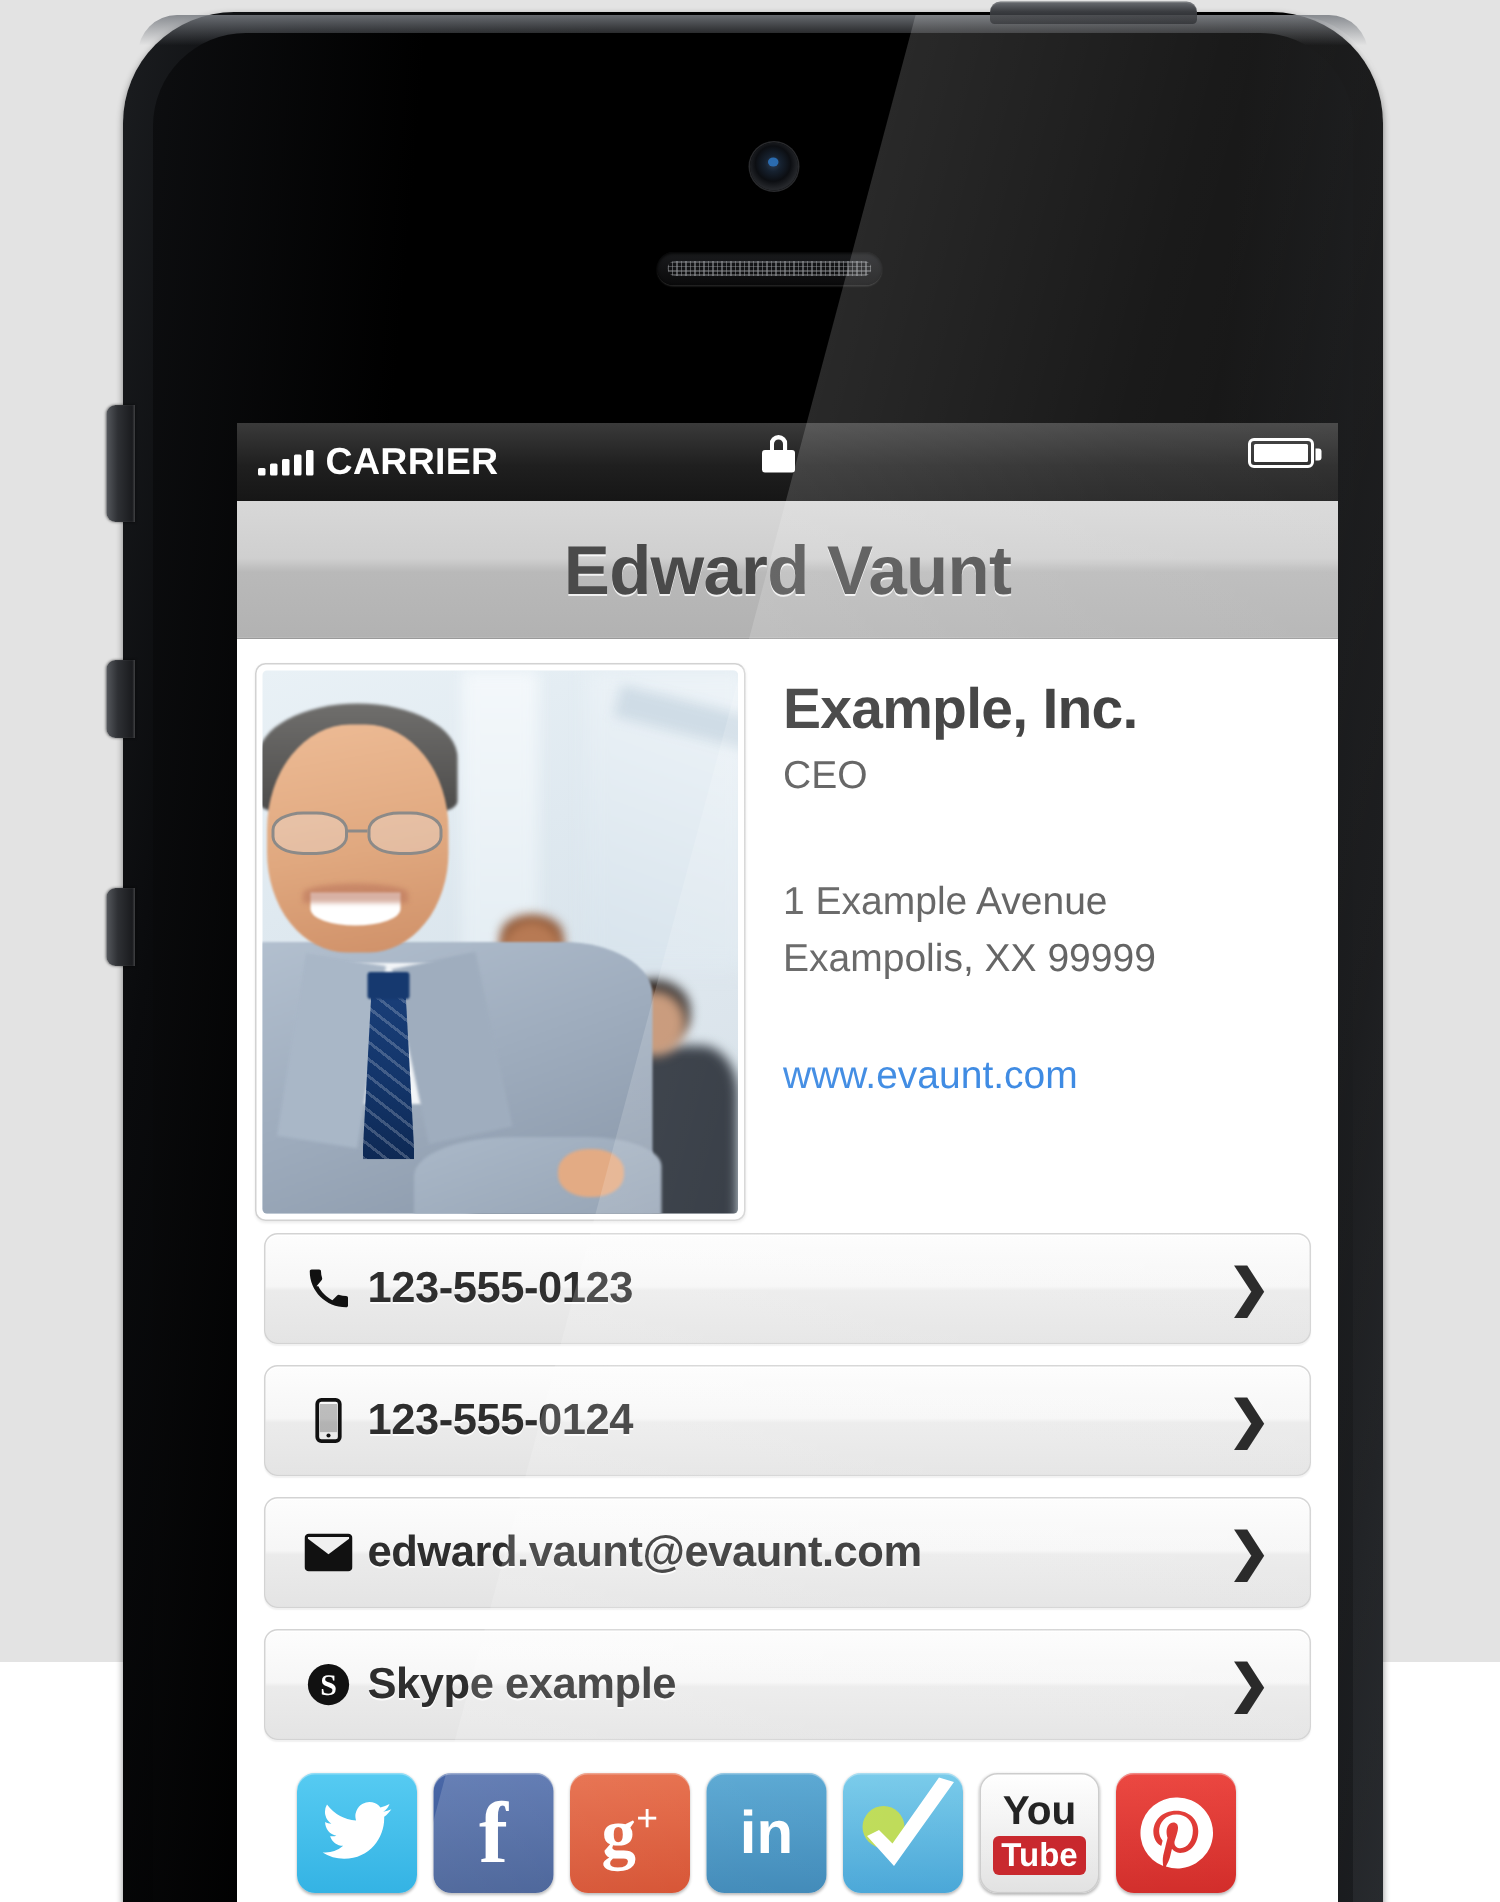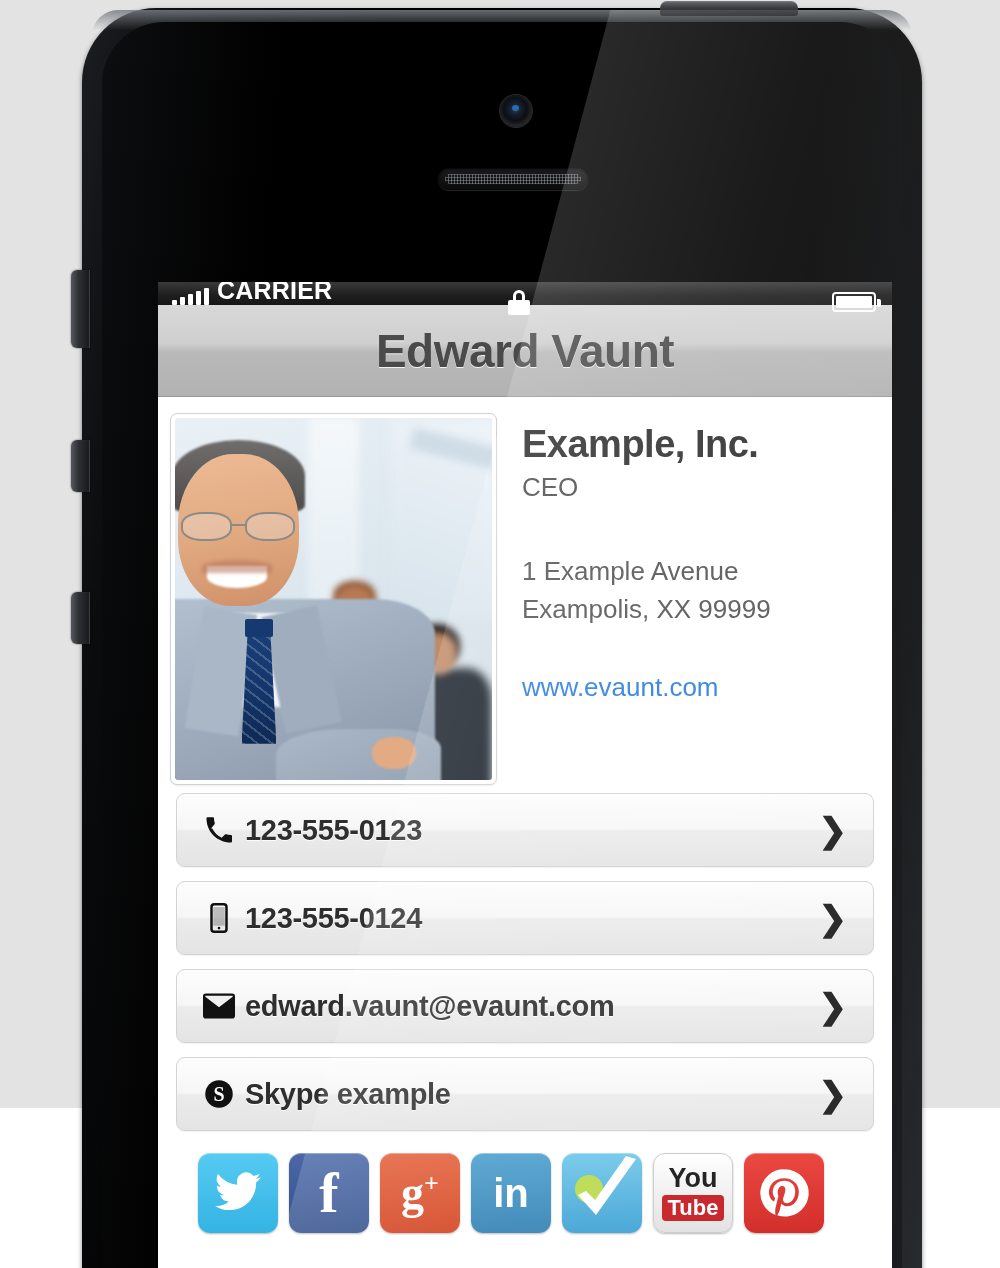--- a/index.html
+++ b/index.html
@@ -85,23 +85,23 @@
   }
 
   
   .screen {
     position: absolute; left: 158px; top: 282px; width: 734px; height: 1000px;
     background: #ffffff; overflow: hidden;
   }
 
   
   .statusbar {
-    position: relative; height: 23px; width: 100%;
+    position: relative; height: 52px; width: 100%;
     background: linear-gradient(180deg, #3a3a3a 0%, #1f1f1f 55%, #161616 100%);
-    display: flex; align-items: flex-end; color: #fff;
+    display: flex; align-items: center; color: #fff;
   }
   .signal { display: flex; align-items: flex-end; gap: 3px; margin-left: 14px; height: 17px; }
   .signal i { display: block; width: 5px; background: #fff; border-radius: 1px; }
   .signal i:nth-child(1) { height: 5px; }
   .signal i:nth-child(2) { height: 8px; }
   .signal i:nth-child(3) { height: 11px; }
   .signal i:nth-child(4) { height: 14px; }
   .signal i:nth-child(5) { height: 17px; }
   .carrier-label {
     margin-left: 8px; font-size: 25px; font-weight: bold; letter-spacing: .2px;

